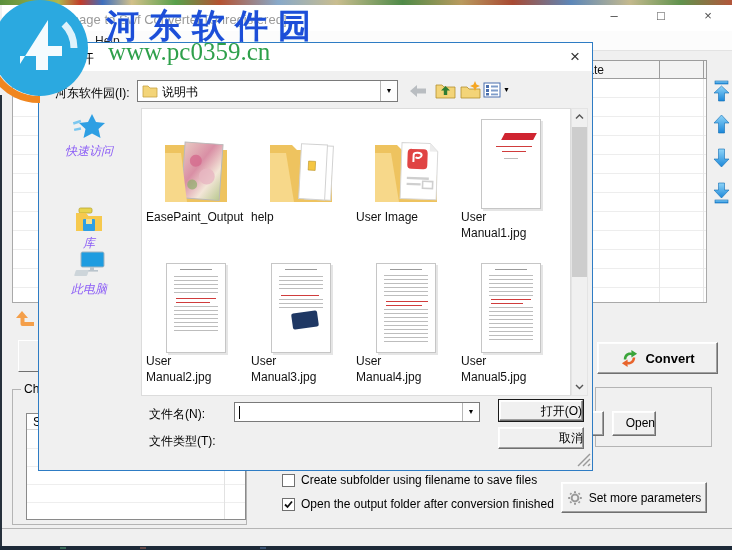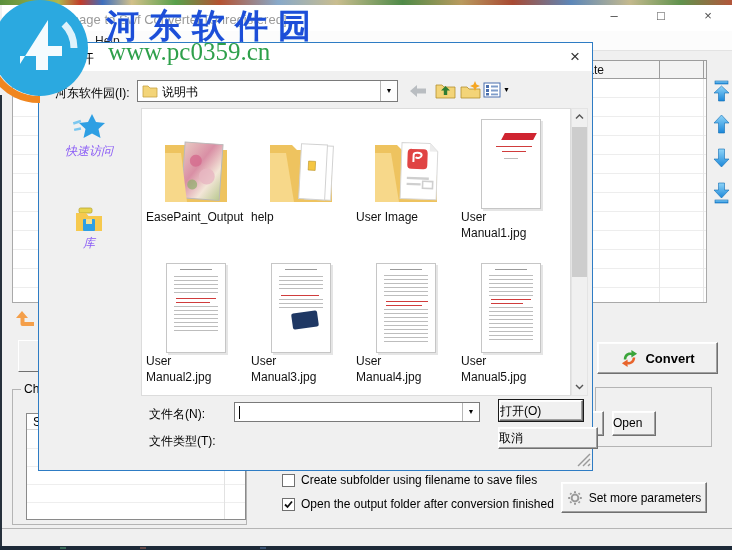--- a/index.html
+++ b/index.html
@@ -36,21 +36,21 @@
 
   
   .groupbox { border:1px solid #b4b4b4; }
   .group-label { position:absolute; top:-8px; left:8px; background:#f0f0f0; padding:0 3px; font-size:12px; }
   .left-list { position:absolute; left:13px; top:23px; width:220px; height:107px; background:#fff; border:1px solid #8a8a8a; }
   .left-list .lhead { position:absolute; left:0; top:0; right:0; height:16px; border-bottom:1px solid #d6d6d6; font-size:12px; padding:1px 0 0 6px; }
   .left-list .lrows { position:absolute; left:0; top:17px; right:0; bottom:0;
       background:repeating-linear-gradient(to bottom,#fff 0 17px,#eee 17px 18px); }
 
   
-  .btn3d { background:#f0f0f0; border:1px solid #707070; border-top-color:#fff; border-left-color:#fff; box-shadow:inset -1px -1px 0 #a0a0a0, inset 1px 1px 0 #fdfdfd; font-size:12px; text-align:left; }
+  .btn3d { background:#f0f0f0; border:1px solid #707070; border-top-color:#fff; border-left-color:#fff; box-shadow:inset -1px -1px 0 #a0a0a0, inset 1px 1px 0 #fdfdfd; font-size:12px; text-align:right; }
   .convert-btn { left:597px; top:342px; width:121px; height:32px; display:flex; align-items:center; justify-content:center; gap:6px; font-weight:bold; font-size:13px; }
   .setparams-btn { left:561px; top:482px; width:146px; height:31px; display:flex; align-items:center; justify-content:center; gap:6px; }
   .open-btn-main { left:612px; top:411px; width:44px; height:25px; line-height:23px; }
   .hidden-btn { left:560px; top:411px; width:44px; height:25px; }
   .right-group { left:595px; top:387px; width:117px; height:60px; }
 
   .checkrow { position:absolute; display:flex; align-items:center; gap:6px; }
   .checkbox { width:13px; height:13px; background:#fff; border:1px solid #707070; position:relative; flex:0 0 13px; }
 
   .status-div { left:2px; top:528px; width:730px; height:1px; background:#b5b5b5; }
@@ -289,20 +289,33 @@
     <span>
       <svg width="28" height="25" viewBox="0 0 28 25">
           <rect x="4" y="1" width="13" height="5" rx="1.5" fill="#e8d44e" stroke="#b8a42e" stroke-width=".8"></rect>
           <path d="M1 6 h10 l2.5 3 H27 v15 H1 z" fill="#f6c94e"></path>
           <rect x="8" y="12" width="12" height="12" rx="1" fill="#2e9fe3"></rect>
           <rect x="11" y="12" width="6" height="5" fill="#f6df8e"></rect>
         </svg>
     </span>
     <div class="side-label">库</div>
   </div>
+  <div class="side-item" style="left:17px;top:208px">
+    <span>
+      <svg width="32" height="27" viewBox="0 0 32 27">
+          <rect x="8" y="1" width="23" height="15" rx="1.5" fill="#1e9ce0" stroke="#9fb3bf" stroke-width="1"></rect>
+          <rect x="17" y="16" width="4" height="3" fill="#b9c4cc"></rect>
+          <rect x="13" y="19" width="12" height="1.6" fill="#b9c4cc"></rect>
+          <g fill="#cdd5da">
+            <rect x="1" y="19" width="13" height="6" rx="1" transform="skewX(-18)" transform-origin="1 25"></rect>
+          </g>
+        </svg>
+    </span>
+    <div class="side-label">此电脑</div>
+  </div>
 
   <div class="file-area"></div>
   <div class="scrollbar">
     <span class="sb-btn" style="top:0">
       <svg width="15" height="16" viewBox="0 0 15 16">
           <polyline points="4,9.5 7.5,6 11,9.5" fill="none" stroke="#555" stroke-width="1.4"></polyline>
         </svg>
     </span>
     <div class="sb-thumb"></div>
     <span class="sb-btn" style="bottom:0">
@@ -429,21 +442,21 @@
   <div class="combo" style="left:195px;top:359px;width:246px;height:20px">
     <input style="position: absolute; left: 3px; top: 1px; width: 218px; height: 16px; border: none; outline: none; font-size: 12px; font-family: inherit;" value="">
     <span class="abs" style="left:4px;top:3px;width:1px;height:13px;background:#000"></span>
     <span class="combo-arrow" style="line-height:18px">▼</span>
   </div>
   <div class="abs" style="left:459px;top:356px;width:86px;height:23px;border:1px solid #1a1a1a;background:#f0f0f0">
     <div class="btn3d" style="width:100%;height:100%;line-height:20px">打开(O)</div>
   </div>
 
   <span class="dlg-label" style="left:110px;top:390px">文件类型(T):</span>
-  <div class="abs btn3d" style="left:459px;top:384px;width:100px;height:22px;line-height:20px">取消</div>
+  <div class="abs btn3d" style="left:459px;top:384px;width:86px;height:22px;line-height:20px">取消</div>
 
   <span class="grip">
     <svg width="16" height="16" viewBox="0 0 16 16">
         <g stroke="#9a9a9a" stroke-width="1.4">
           <path d="M15 3 L3 15"></path>
           <path d="M15 8 L8 15"></path>
           <path d="M15 13 L13 15"></path>
         </g>
       </svg>
   </span>

